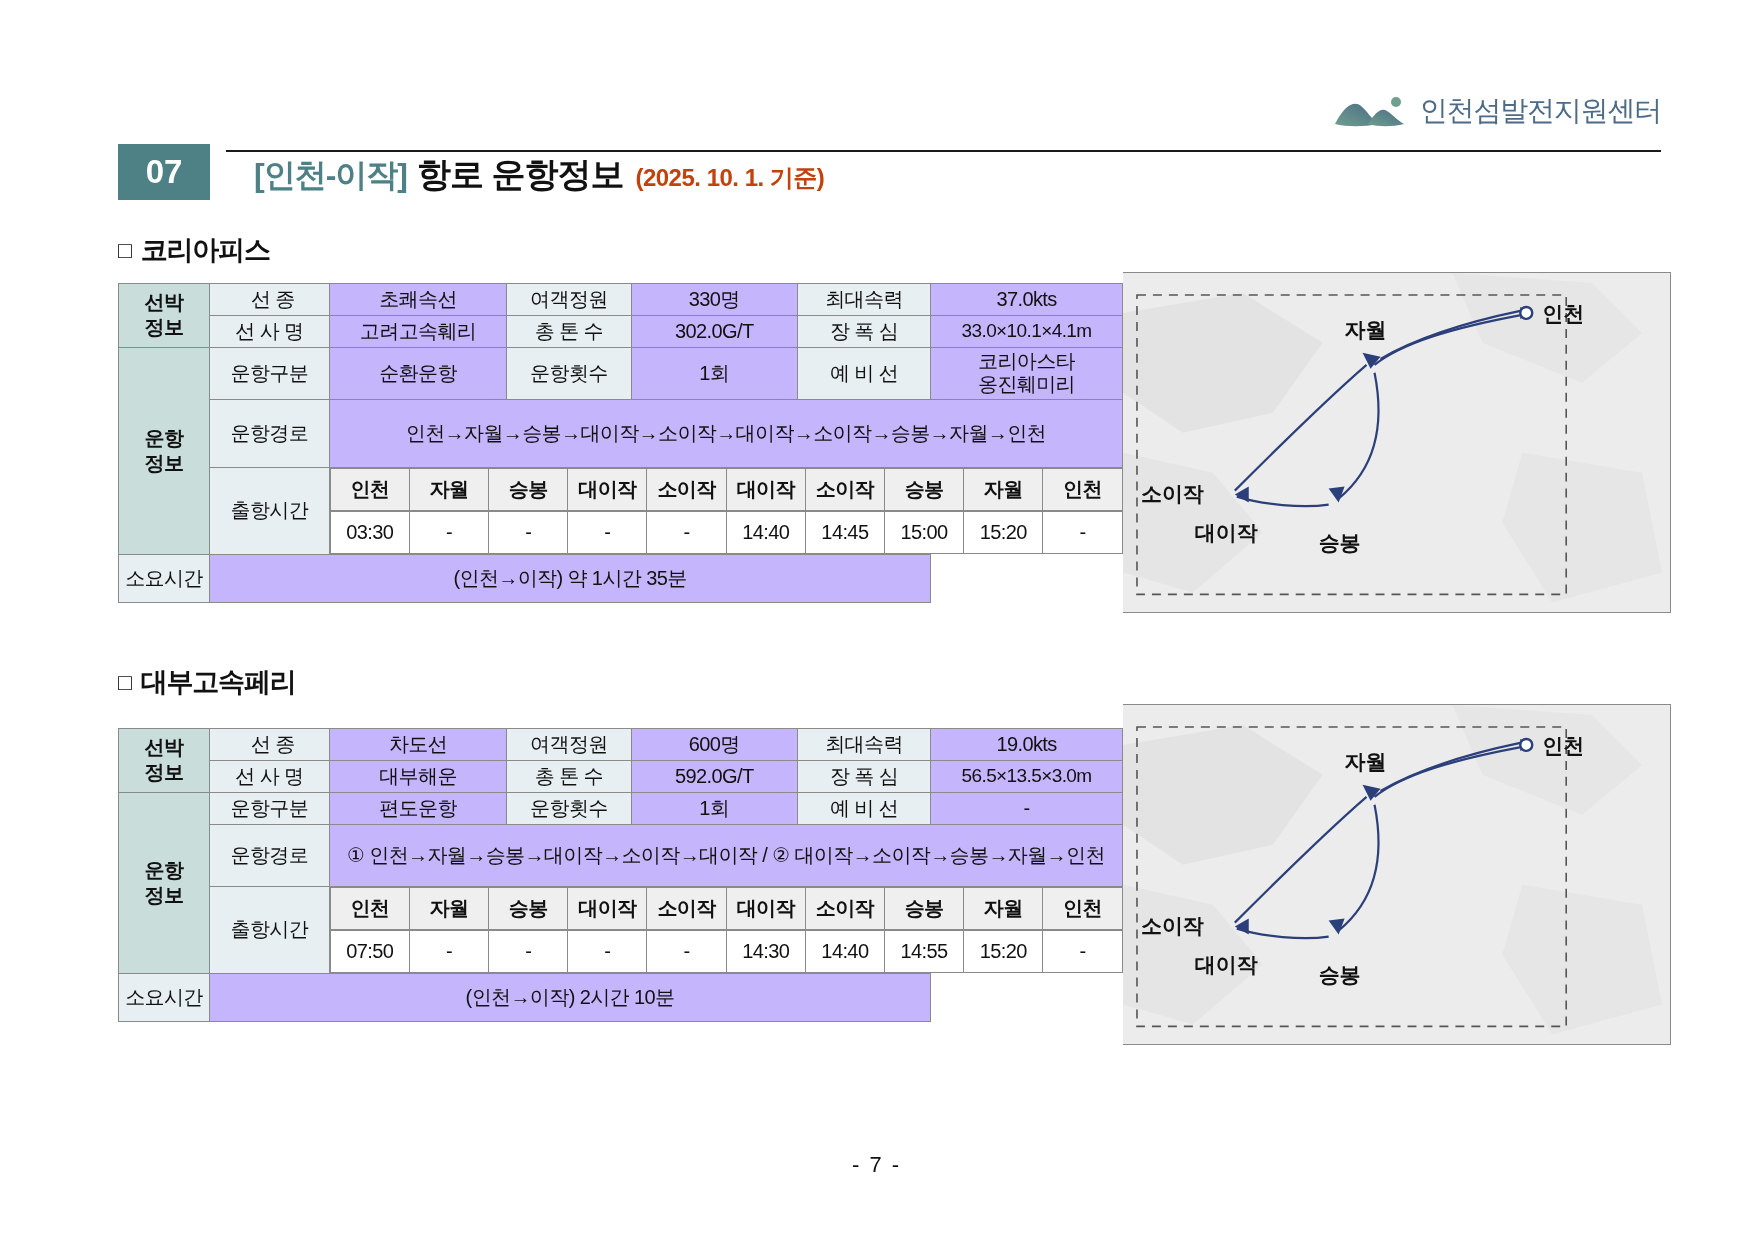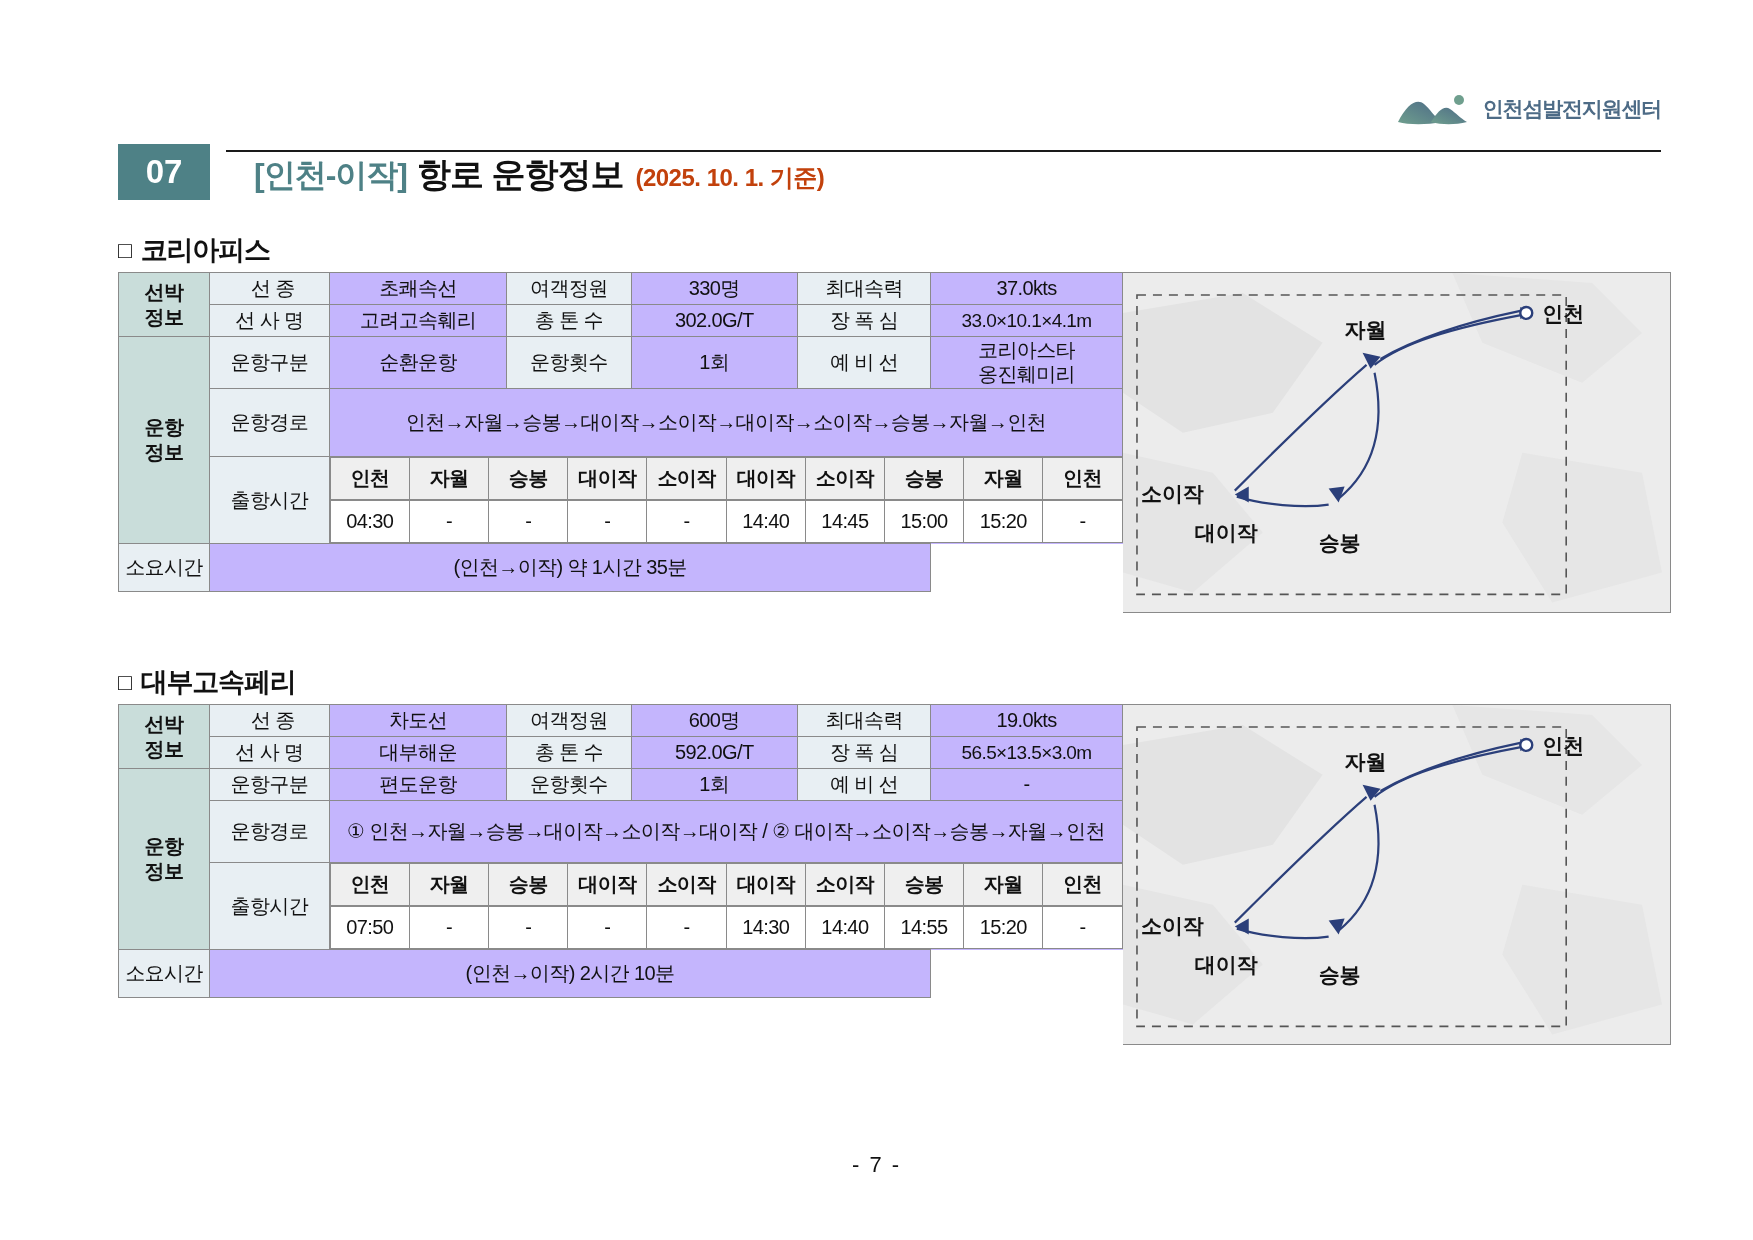--- a/index.html
+++ b/index.html
@@ -16,22 +16,22 @@
   }
 
   
   .logo-wrap {
     position: absolute;
     top: 92px; right: 92px;
     display: flex; align-items: center; gap: 12px;
   }
   .logo-mark { width: 74px; height: 34px; display: block; }
   .logo-text {
-    font-size: 21px;
-    font-weight: bold;
+    font-size: 28px;
+    font-weight: normal;
     letter-spacing: -1.2px;
     color: #4d6b86;
     white-space: nowrap;
   }
 
   
   .title-bar {
     position: absolute;
     top: 150px; left: 118px; right: 92px;
     height: 50px;
@@ -85,21 +85,21 @@
     display: flex; align-items: center; gap: 10px;
     white-space: nowrap;
   }
   .sq { font-size: 23px; font-weight: normal; }
 
   
   .block {
     position: absolute;
     left: 118px;
     display: flex;
-    align-items: flex-start;
+    align-items: center;
   }
   table.info {
     border-collapse: collapse;
     table-layout: fixed;
     width: 1005px;
     background: #ffffff;
   }
   table.info td {
     border: 1px solid #8a8a8a;
     font-size: 20px;
@@ -260,21 +260,21 @@
                 </tr>
           </tbody>
             </table>
         </td>
       </tr>
       <tr>
         <td class="val" colspan="5" style="padding:0;border:none">
           <table style="border-collapse:collapse;table-layout:fixed;width:100%">
             <tbody>
                 <tr id="s0-times">
-                  <td class="sttime" style="width: 10%; height: 42px; border: 1px solid rgb(138, 138, 138); text-align: center; font-size: 20px;">04:30</td>
+                  <td class="sttime" style="width: 10%; height: 42px; border: 1px solid rgb(138, 138, 138); text-align: center; font-size: 20px;">03:30</td>
                   <td class="sttime" style="width: 10%; height: 42px; border: 1px solid rgb(138, 138, 138); text-align: center; font-size: 20px;">-</td>
                   <td class="sttime" style="width: 10%; height: 42px; border: 1px solid rgb(138, 138, 138); text-align: center; font-size: 20px;">-</td>
                   <td class="sttime" style="width: 10%; height: 42px; border: 1px solid rgb(138, 138, 138); text-align: center; font-size: 20px;">-</td>
                   <td class="sttime" style="width: 10%; height: 42px; border: 1px solid rgb(138, 138, 138); text-align: center; font-size: 20px;">-</td>
                   <td class="sttime" style="width: 10%; height: 42px; border: 1px solid rgb(138, 138, 138); text-align: center; font-size: 20px;">14:40</td>
                   <td class="sttime" style="width: 10%; height: 42px; border: 1px solid rgb(138, 138, 138); text-align: center; font-size: 20px;">14:45</td>
                   <td class="sttime" style="width: 10%; height: 42px; border: 1px solid rgb(138, 138, 138); text-align: center; font-size: 20px;">15:00</td>
                   <td class="sttime" style="width: 10%; height: 42px; border: 1px solid rgb(138, 138, 138); text-align: center; font-size: 20px;">15:20</td>
                   <td class="sttime" style="width: 10%; height: 42px; border: 1px solid rgb(138, 138, 138); text-align: center; font-size: 20px;">-</td>
                 </tr>

